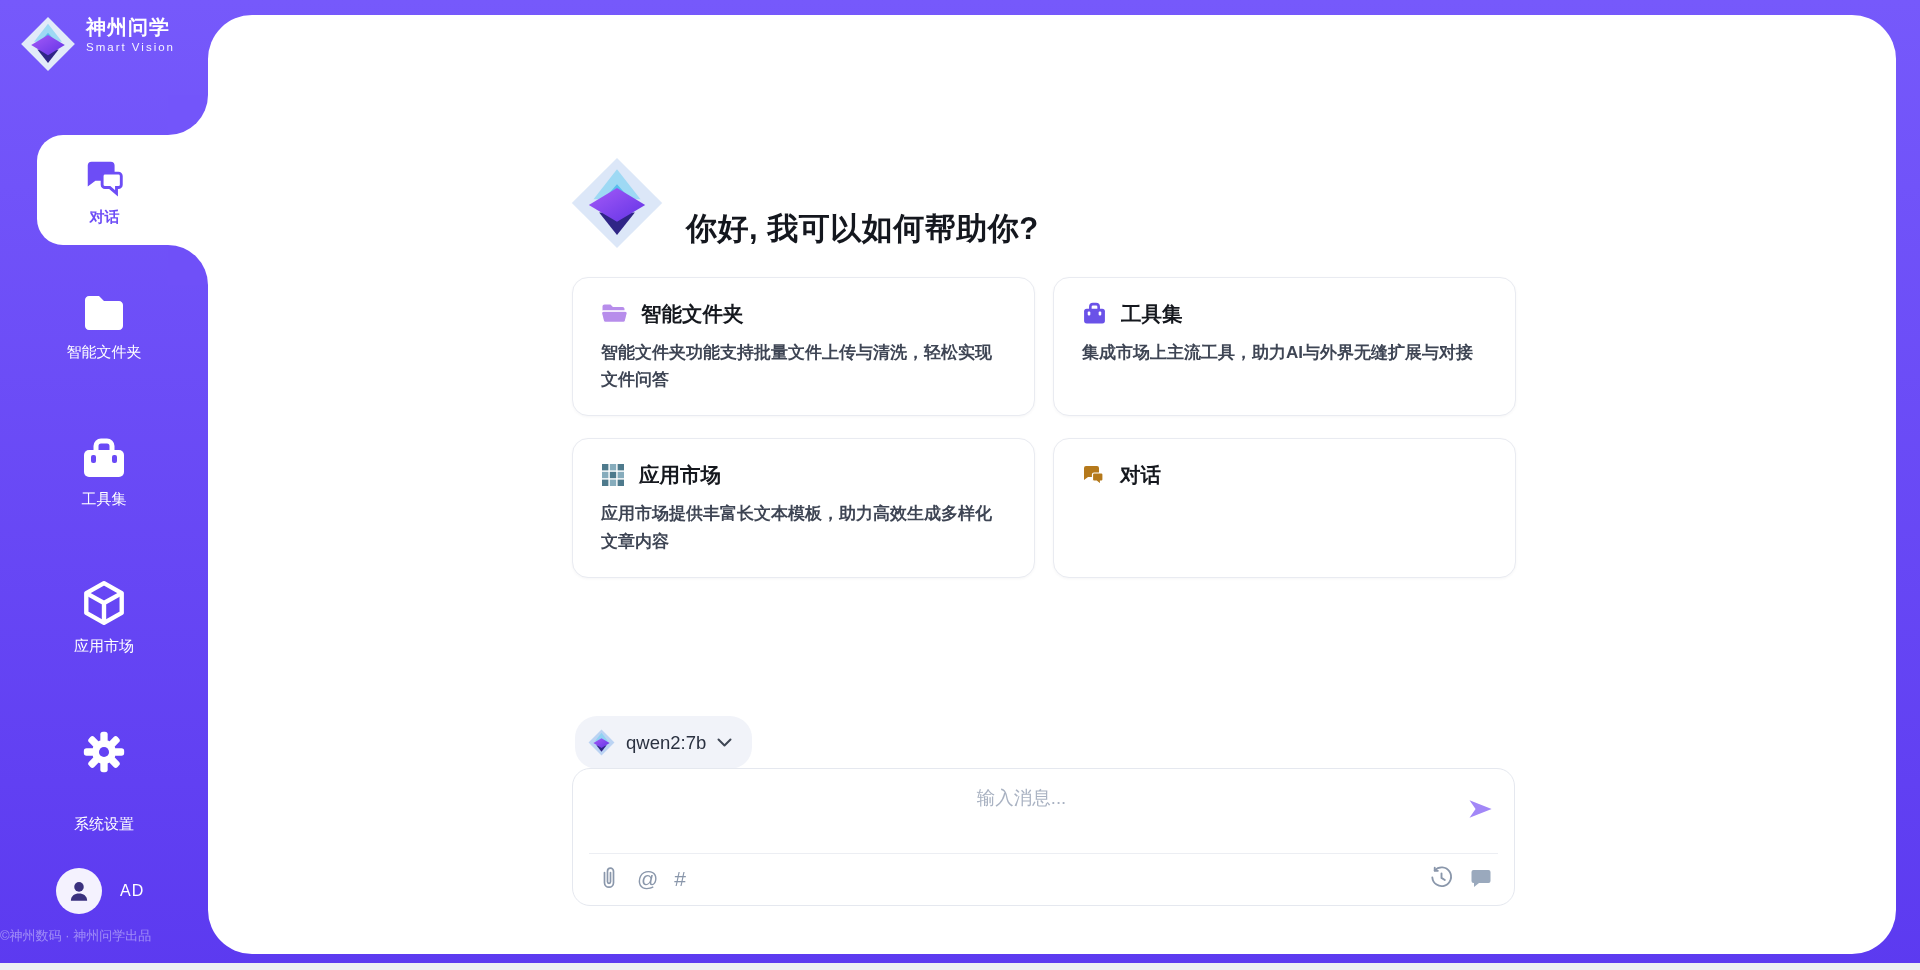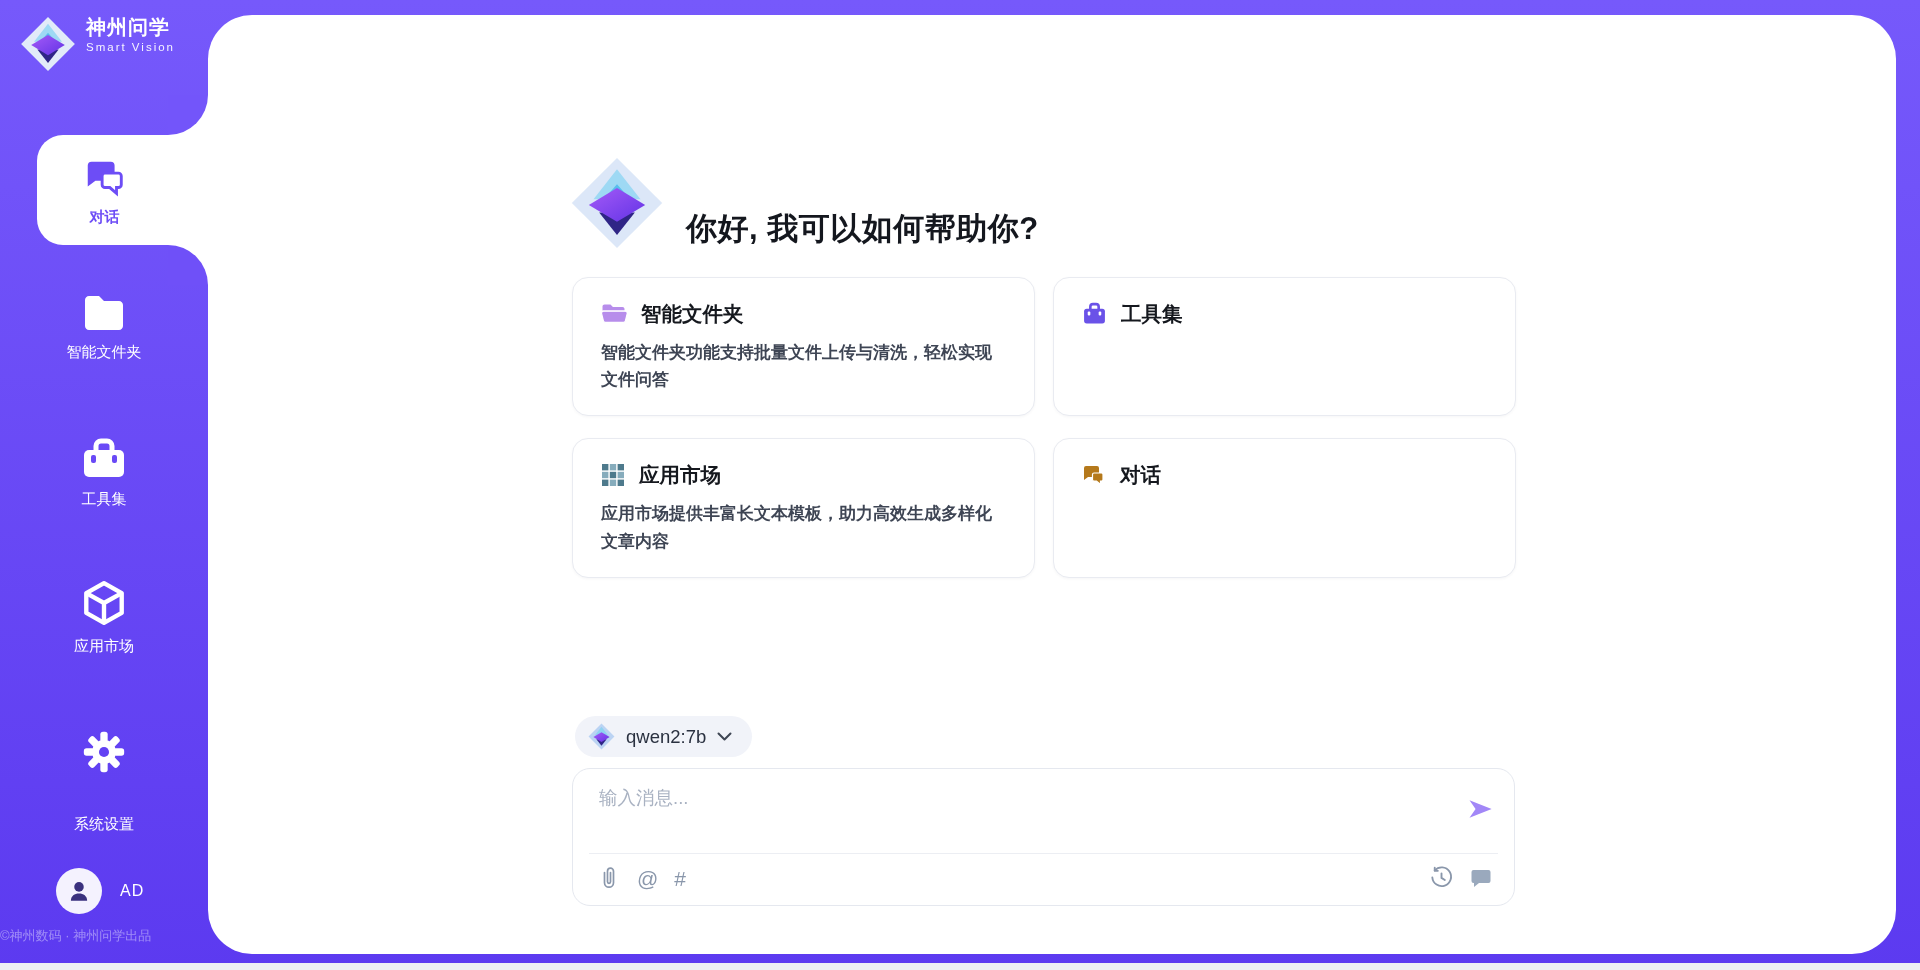--- a/index.html
+++ b/index.html
@@ -53,33 +53,33 @@
     grid-template-columns:463px 463px;column-gap:18px;row-gap:22px;}
   .card{
     box-sizing:border-box;min-height:127px;background:#fff;border:1px solid #E9EBF1;
     border-radius:16px;padding:22px 28px;box-shadow:0 1px 3px rgba(16,24,40,.04);cursor:pointer;
   }
   .card-head{display:flex;align-items:center;gap:14px;}
   .card-title{font-size:20.5px;font-weight:700;color:#15181E;}
   .card-desc{margin-top:11px;font-size:17px;line-height:1.6;color:#3E4554;font-weight:bold;}
   
   .model-pill{
-    position:absolute;left:575px;top:716px;height:41px;display:inline-flex;align-items:center;
+    position:absolute;left:575px;top:716px;height:53px;display:inline-flex;align-items:center;
     gap:11px;padding:0 20px 0 13px;background:#F1F3F9;border-radius:22px;cursor:pointer;justify-content:flex-end;
   }
   .model-label{font-size:18.5px;color:#2A3140;}
   
   .composer{
     position:absolute;left:572px;top:768px;width:943px;height:138px;box-sizing:border-box;
     background:#fff;border:1px solid #E5E8EF;border-radius:18px;
   }
   .composer textarea{
     position:absolute;left:0;top:0;width:100%;height:80px;box-sizing:border-box;
     padding:16px 70px 0 26px;border:none;outline:none;resize:none;background:transparent;
-    font-family:"Liberation Sans","DejaVu Sans",sans-serif;font-size:18.5px;color:#333a46;
+    font-family:"Liberation Sans","DejaVu Sans",sans-serif;font-size:18.5px;color:#333a46;text-align:center;
   }
   .composer textarea::placeholder{color:#A9B2C2;}
   .send-btn{position:absolute;right:20px;top:26px;width:28px;height:28px;cursor:pointer;}
   .composer-divider{position:absolute;left:16px;right:16px;top:84px;height:1px;background:#ECEEF3;}
   .tools-left{position:absolute;left:24px;top:96px;display:flex;align-items:center;gap:16px;color:#8A97AB;}
   .tools-right{position:absolute;right:21px;top:96px;display:flex;align-items:center;gap:15px;}
   .glyph-icon{font-size:21px;line-height:1;color:#8A97AB;cursor:pointer;}
   .svg-btn{cursor:pointer;display:block;}
 </style>
 </head>
@@ -210,20 +210,21 @@
   <div class="card">
     <div class="card-head">
       <svg width="25" height="24" viewBox="0 0 48 46">
         <path d="M16 14V9a5 5 0 0 1 5-5h6a5 5 0 0 1 5 5v5" stroke="#6A52E8" stroke-width="5" fill="none" stroke-linecap="round"></path>
         <rect x="4" y="13" width="40" height="28" rx="5" fill="#6A52E8"></rect>
         <rect x="11" y="18" width="5" height="8" rx="2" fill="#fff"></rect>
         <rect x="32" y="18" width="5" height="8" rx="2" fill="#fff"></rect>
       </svg>
       <div class="card-title">工具集</div>
     </div>
+    <div class="card-desc">集成市场上主流工具，助力AI与外界无缝扩展与对接</div>
   </div>
 
   <div class="card">
     <div class="card-head">
       <svg width="24" height="24" viewBox="0 0 24 24">
         <rect x="1" y="1" width="6.4" height="6.4" fill="#4E7A8C"></rect>
         <rect x="8.8" y="1" width="6.4" height="6.4" fill="#86ACBC"></rect>
         <rect x="16.6" y="1" width="6.4" height="6.4" fill="#4E7A8C"></rect>
         <rect x="1" y="8.8" width="6.4" height="6.4" fill="#86ACBC"></rect>
         <rect x="8.8" y="8.8" width="6.4" height="6.4" fill="#4E7A8C"></rect>

